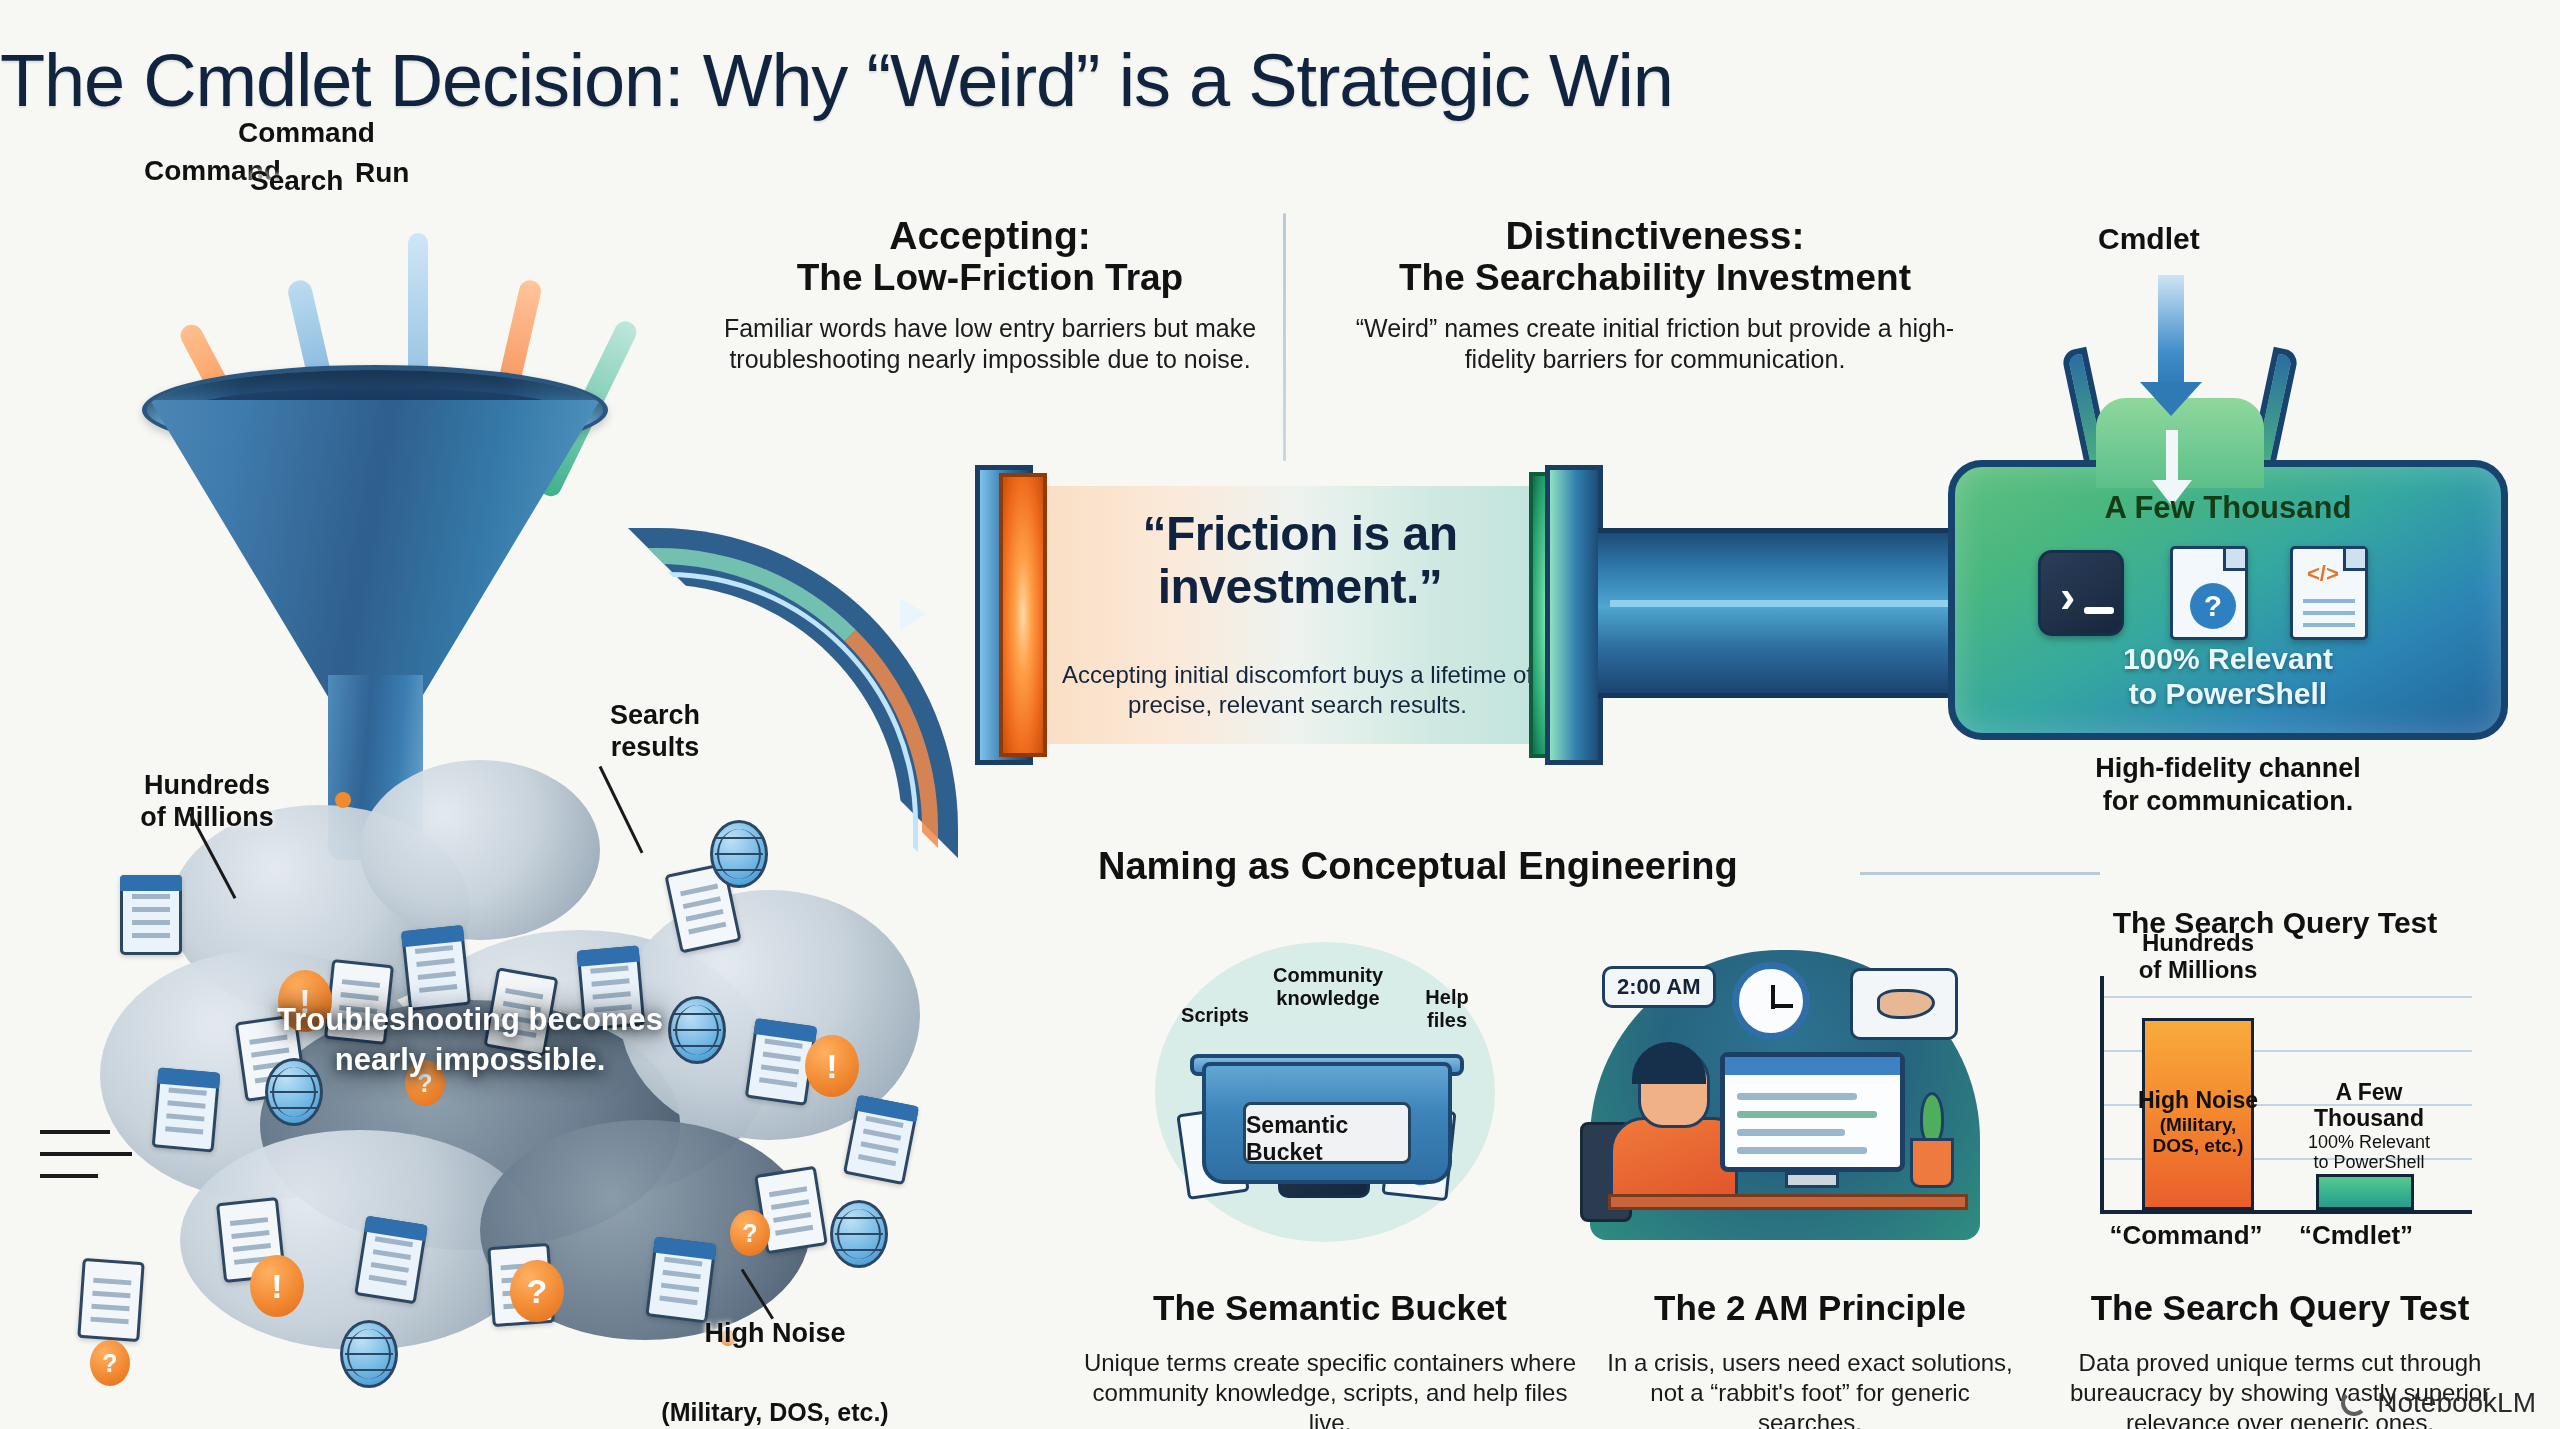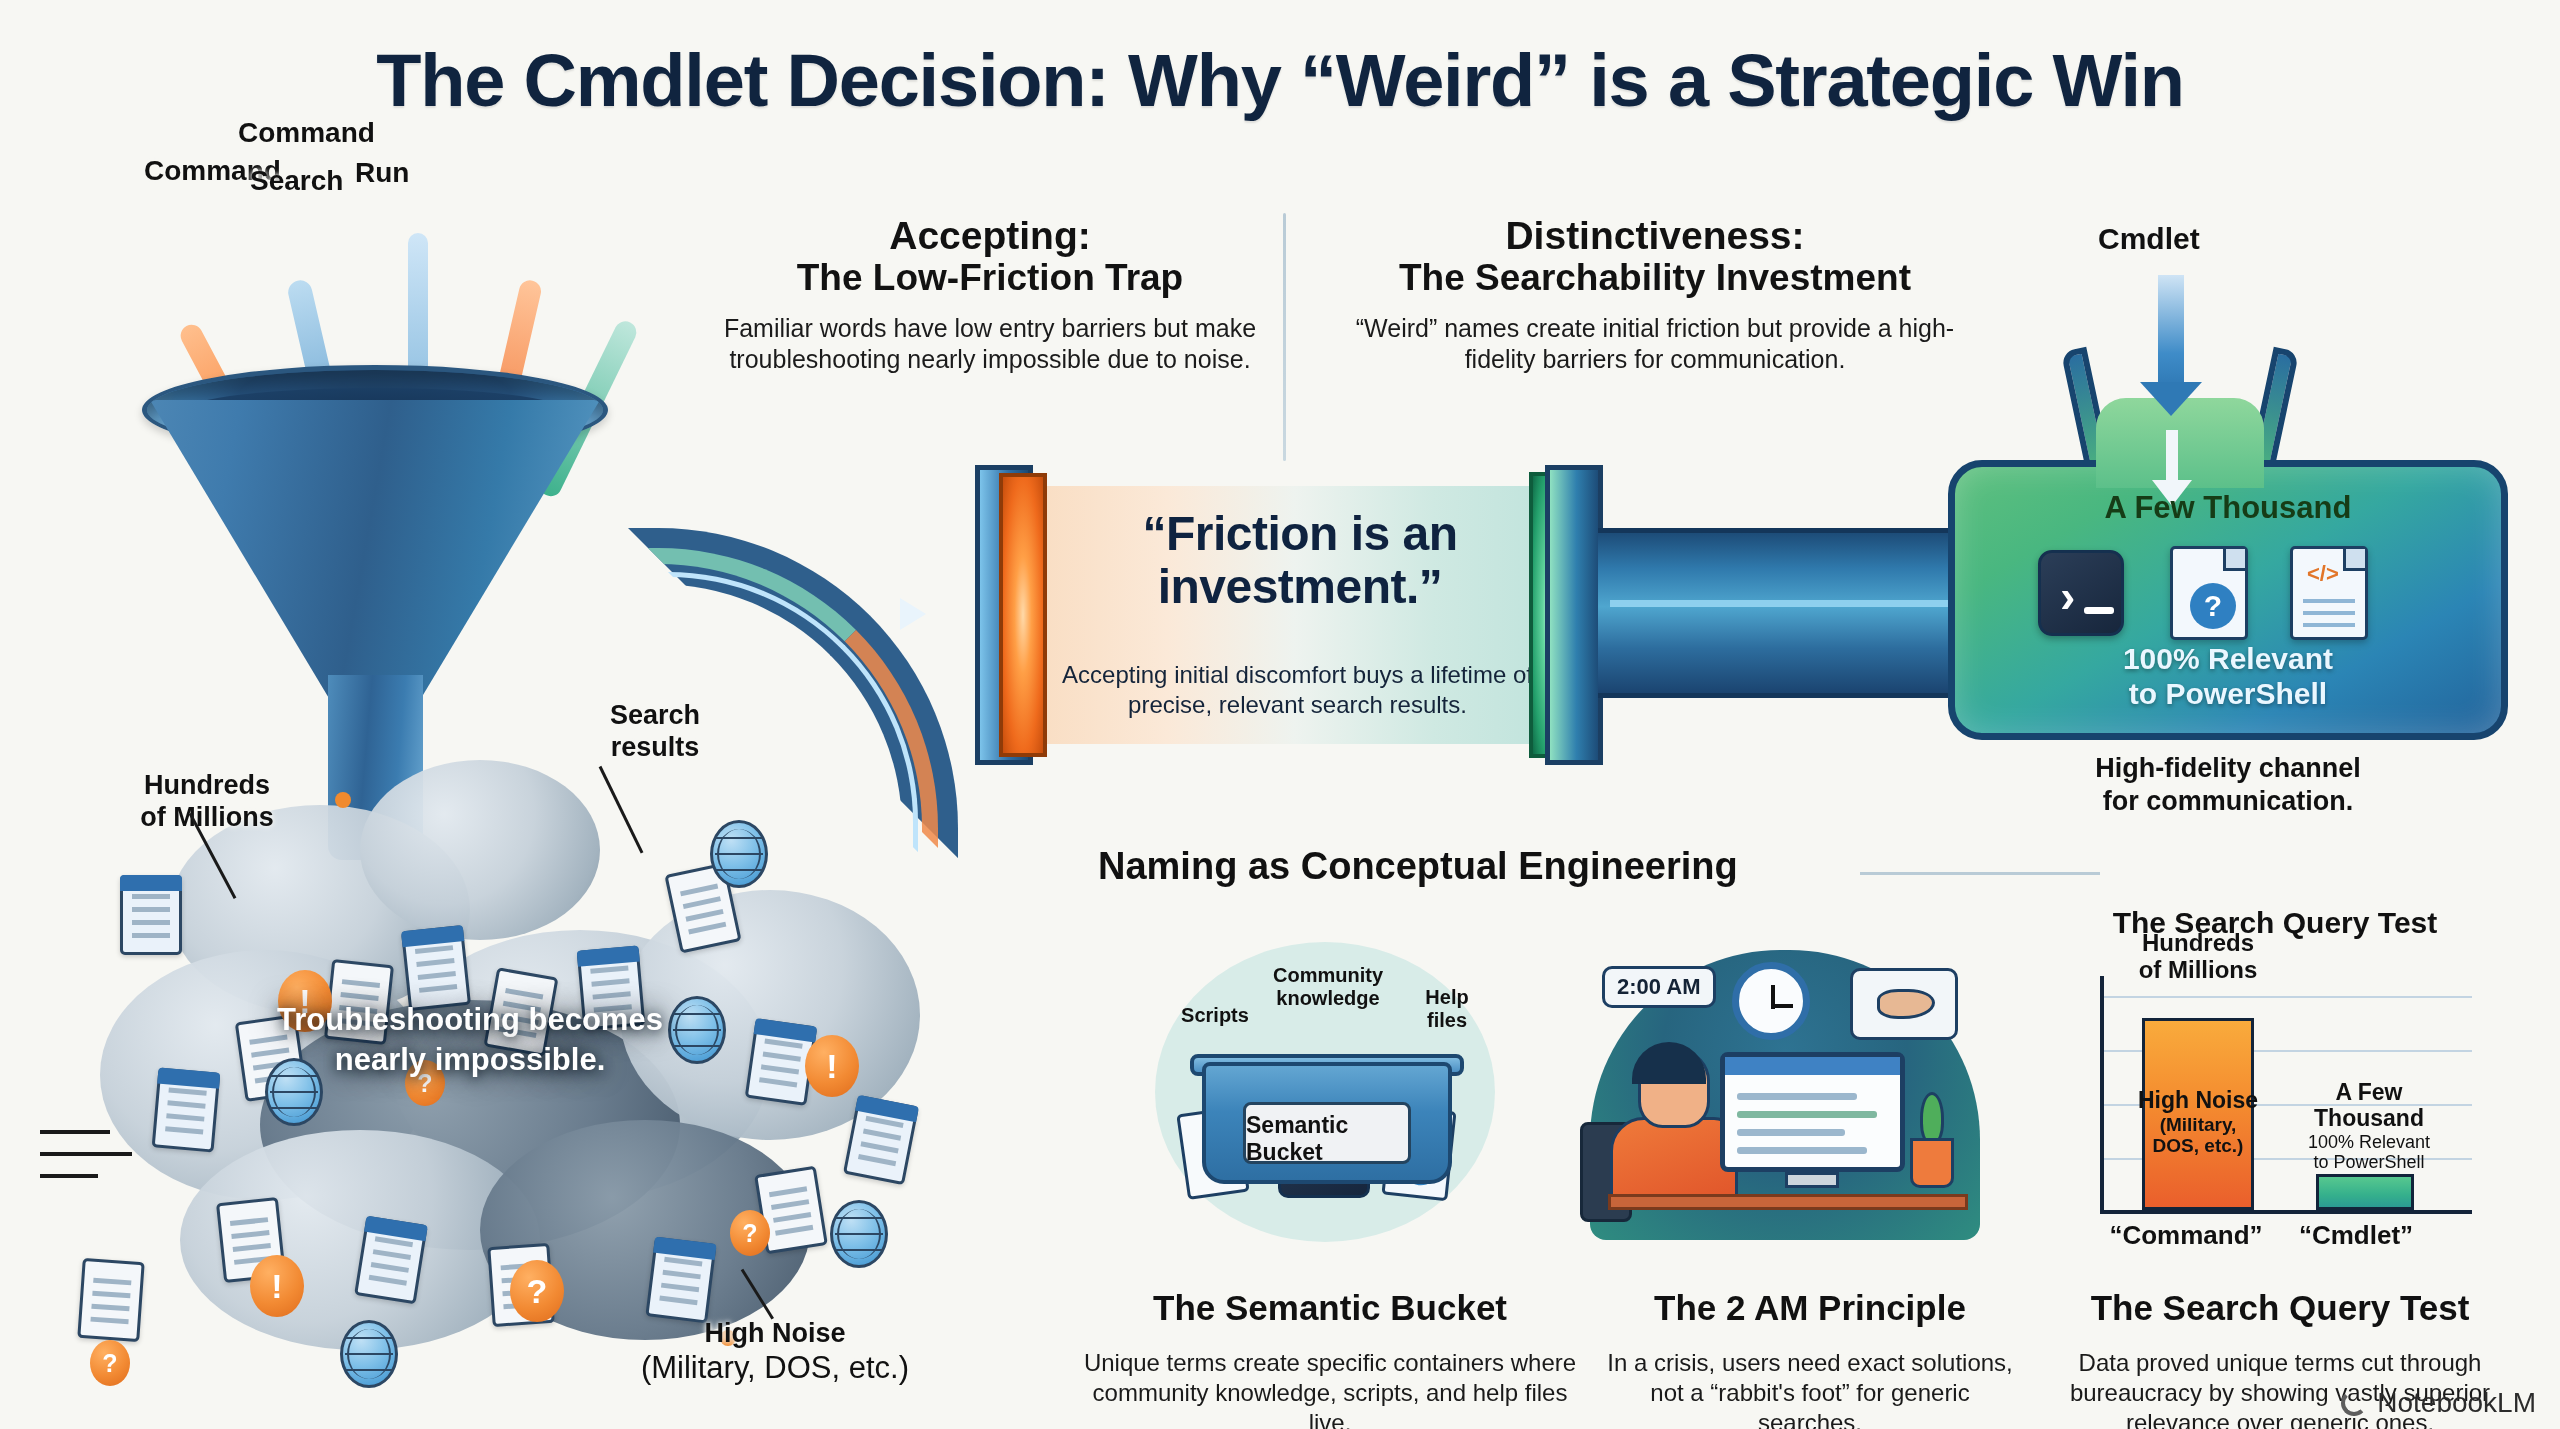--- a/index.html
+++ b/index.html
@@ -11,23 +11,22 @@
     color: #111;
     position: relative;
   }
   #stage { position: absolute; inset: 0; }
 
   .abs { position: absolute; }
 
   
   #title {
     left: 0; right: 0; top: 38px;
-    text-align: center;
     font-size: 74px;
-    font-weight: 700;
+    font-weight: 400;
     letter-spacing: -1.2px;
     color: #10243f;
     text-shadow: 0 2px 2px rgba(0,0,0,.10);
   }
 
   
   .sect { text-align: center; }
   .sect .h1 { font-size: 39px; font-weight: 700; color: #121212; line-height: 1.08; }
   .sect .h2 { font-size: 37px; font-weight: 700; color: #121212; line-height: 1.12; }
   .sect .body { margin-top: 14px; font-size: 25px; line-height: 1.26; color: #1b1b1b; }
@@ -105,21 +104,21 @@
   .dot { position:absolute; width:16px; height:16px; border-radius:50%; background:#f08a2e; }
 
   #noise-caption {
     left: 230px; top: 1000px; width: 480px;
     text-align:center; color:#fff; font-size:31px; font-weight:700; line-height:1.3;
     text-shadow: 0 2px 12px rgba(10,20,30,.95), 0 0 30px rgba(10,20,30,.95);
   }
 
   .callout { position:absolute; font-weight:700; color:#111; text-align:center; font-size:27px; line-height:1.18;
              text-shadow:0 0 7px #f7f7f3, 0 0 4px #f7f7f3; }
-  .callout .sub { font-size:31px; font-weight:400; }
+  .callout .sub { font-size:25px; font-weight:700;margin-top:48px; }
   .leader { position:absolute; background:#1a1a1a; height:3px; transform-origin:left center; }
 
   
   #pipe1 {
     left: 628px; top: 528px; width: 330px; height: 330px;
     border: 56px solid transparent;
     border-top-color: #2f5f8c; border-right-color: #2f5f8c;
     border-radius: 0 300px 0 0;
     background: transparent;
   }

